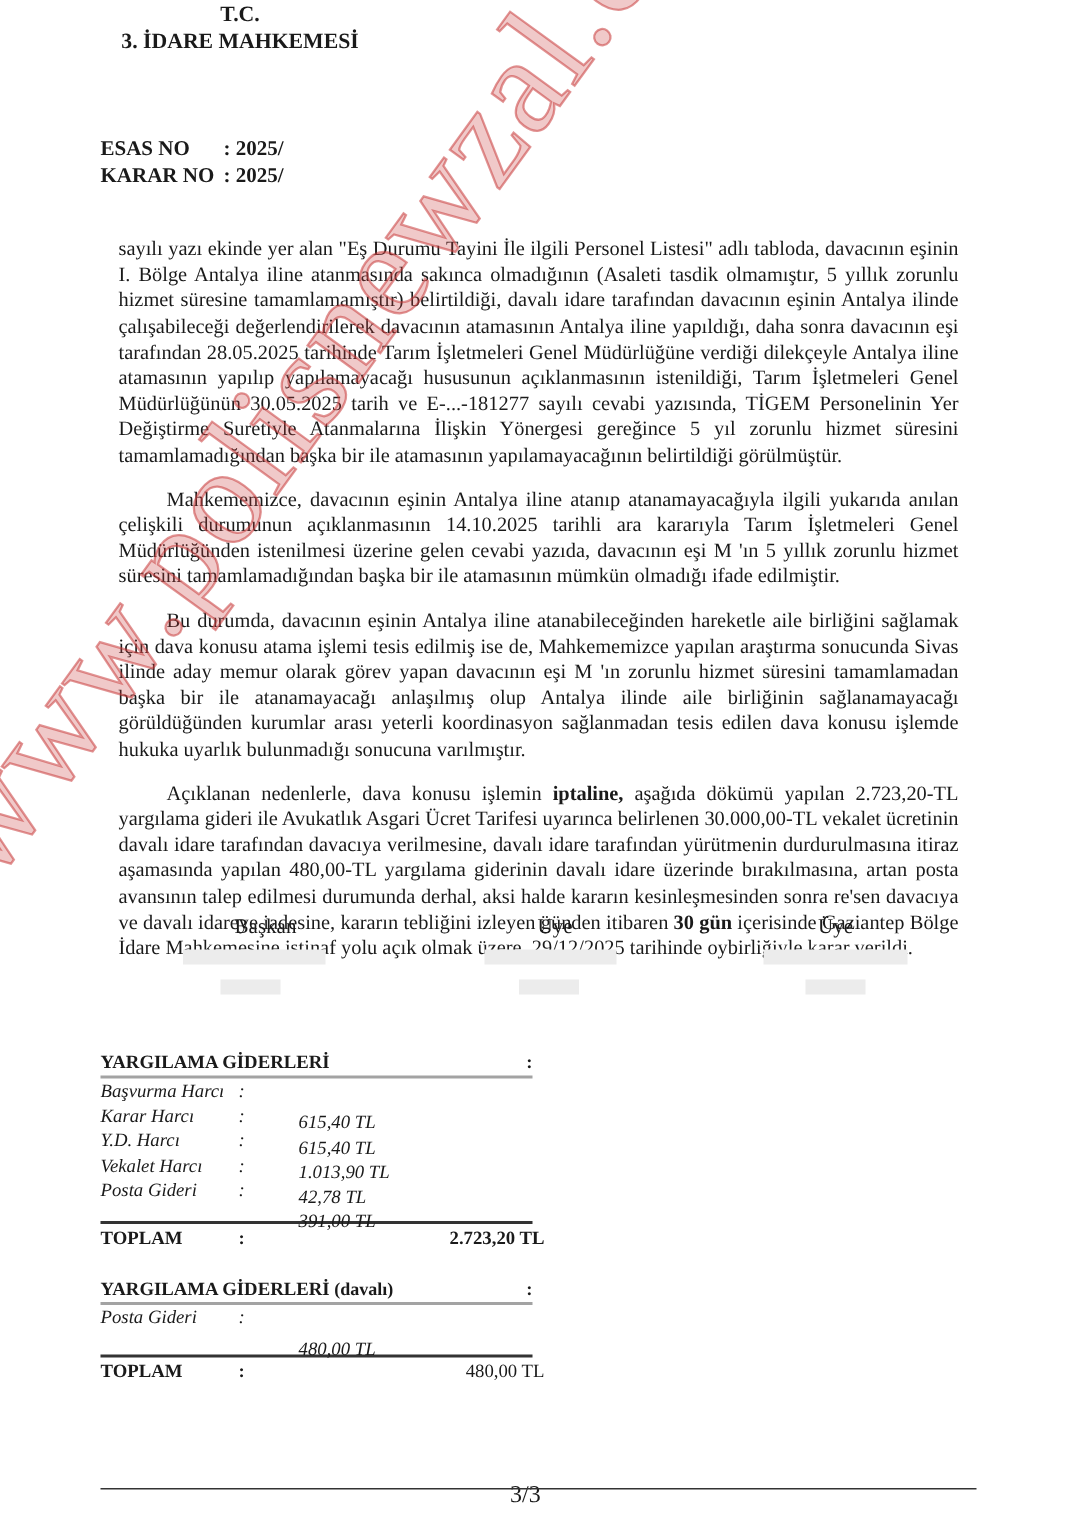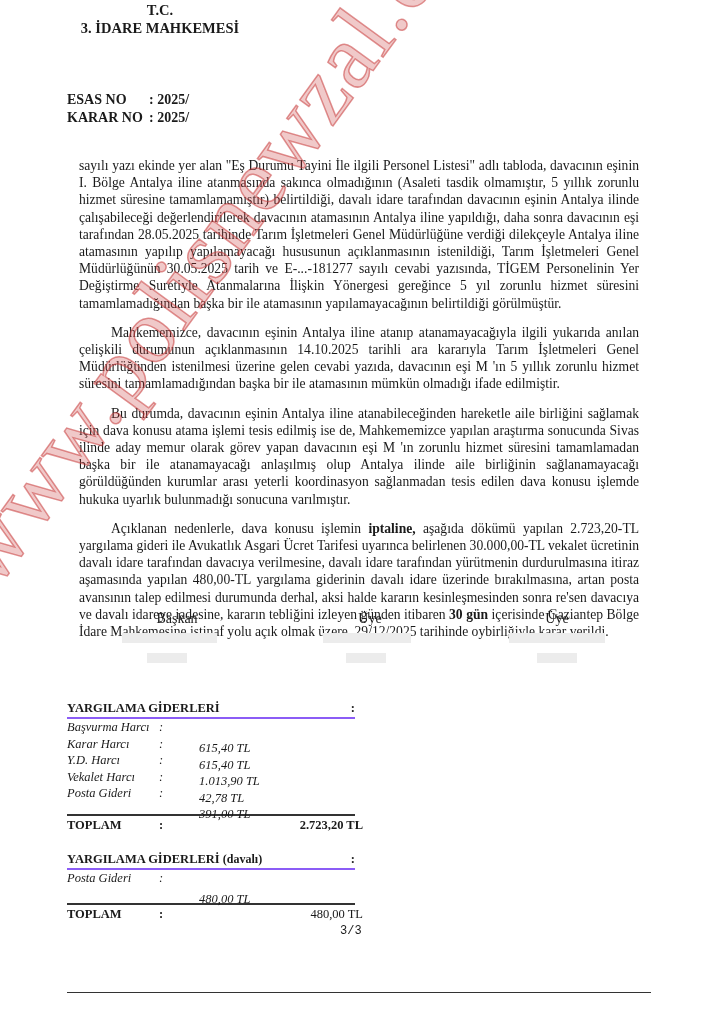--- a/index.html
+++ b/index.html
@@ -18,34 +18,34 @@
     .indent { text-indent: 32px; }
     .body-text b { font-weight: bold; }
 
     .signatures { position: absolute; left: 67px; top: 611px; width: 584px; height: 50px; }
     .sig { position: absolute; top: 0; width: 100px; text-align: center; font-size: 14px; }
     .sig .title { display: block; }
     .sig .bar1 { position: absolute; height: 10px; background: #ececec; top: 22px; }
     .sig .bar2 { position: absolute; height: 10px; background: #ececec; top: 42px; }
 
     .costs { position: absolute; left: 67px; width: 296px; font-size: 12.5px; }
-    .costs .heading { font-weight: bold; font-size: 12.5px; border-bottom: 2px solid #8b5cf6; padding-bottom: 1px; display: flex; justify-content: space-between; width: 288px; }
+    .costs .heading { font-weight: bold; font-size: 12.5px; border-bottom: 2px solid #a3a3a3; padding-bottom: 1px; display: flex; justify-content: space-between; width: 288px; }
     .costs .heading .sub { font-weight: bold; font-size: 12px; }
     .cost-row { display: flex; height: 16.5px; line-height: 16.5px; font-style: italic; }
     .cost-row .lbl { width: 92px; }
     .cost-row .sep { width: 40px; }
     .cost-row .val { flex: 1; text-align: left; margin-top: 21px; }
     .total-line { width: 288px; border-top: 2px solid #333; margin-top: 12px; }
     .total-row { display: flex; line-height: 18px; font-weight: bold; font-size: 12.5px; }
     .total-row .lbl { width: 92px; }
     .total-row .sep { width: 40px; }
     .total-row .val { flex: 1; text-align: right; }
     .total-row .val.normal { font-weight: normal; }
 
-    .footer-page { position: absolute; left: 340px; top: 924px; font-family: Liberation Mono, monospace; font-size: 12px; }
+    .footer-page { position: absolute; left: 340px; top: 988px; font-family: Liberation Serif, serif; font-size: 16px; }
     .footer-line { position: absolute; left: 67px; top: 992px; width: 584px; border-top: 1.5px solid #333; }
     .footer-text { position: absolute; left: 67px; top: 996px; width: 584px; font-size: 7px; display: flex; justify-content: space-between; color: #333; }
 
     .watermark { position: absolute; left: -30px; top: 520px; transform: rotate(-54deg); transform-origin: left center;
       font-family: "Liberation Serif", serif; font-size: 92px; color: rgba(200, 60, 60, 0.28); white-space: nowrap; pointer-events: none;
       -webkit-text-stroke: 1.5px rgba(200, 60, 60, 0.55); letter-spacing: 2px; }
   </style>
 </head>
 <body>
 

